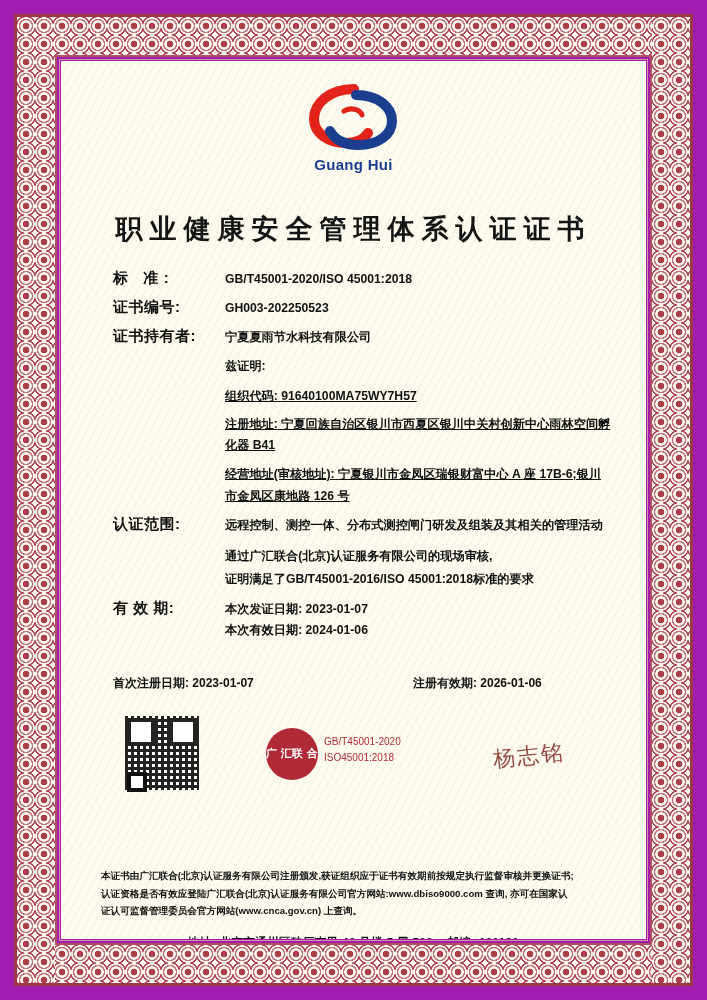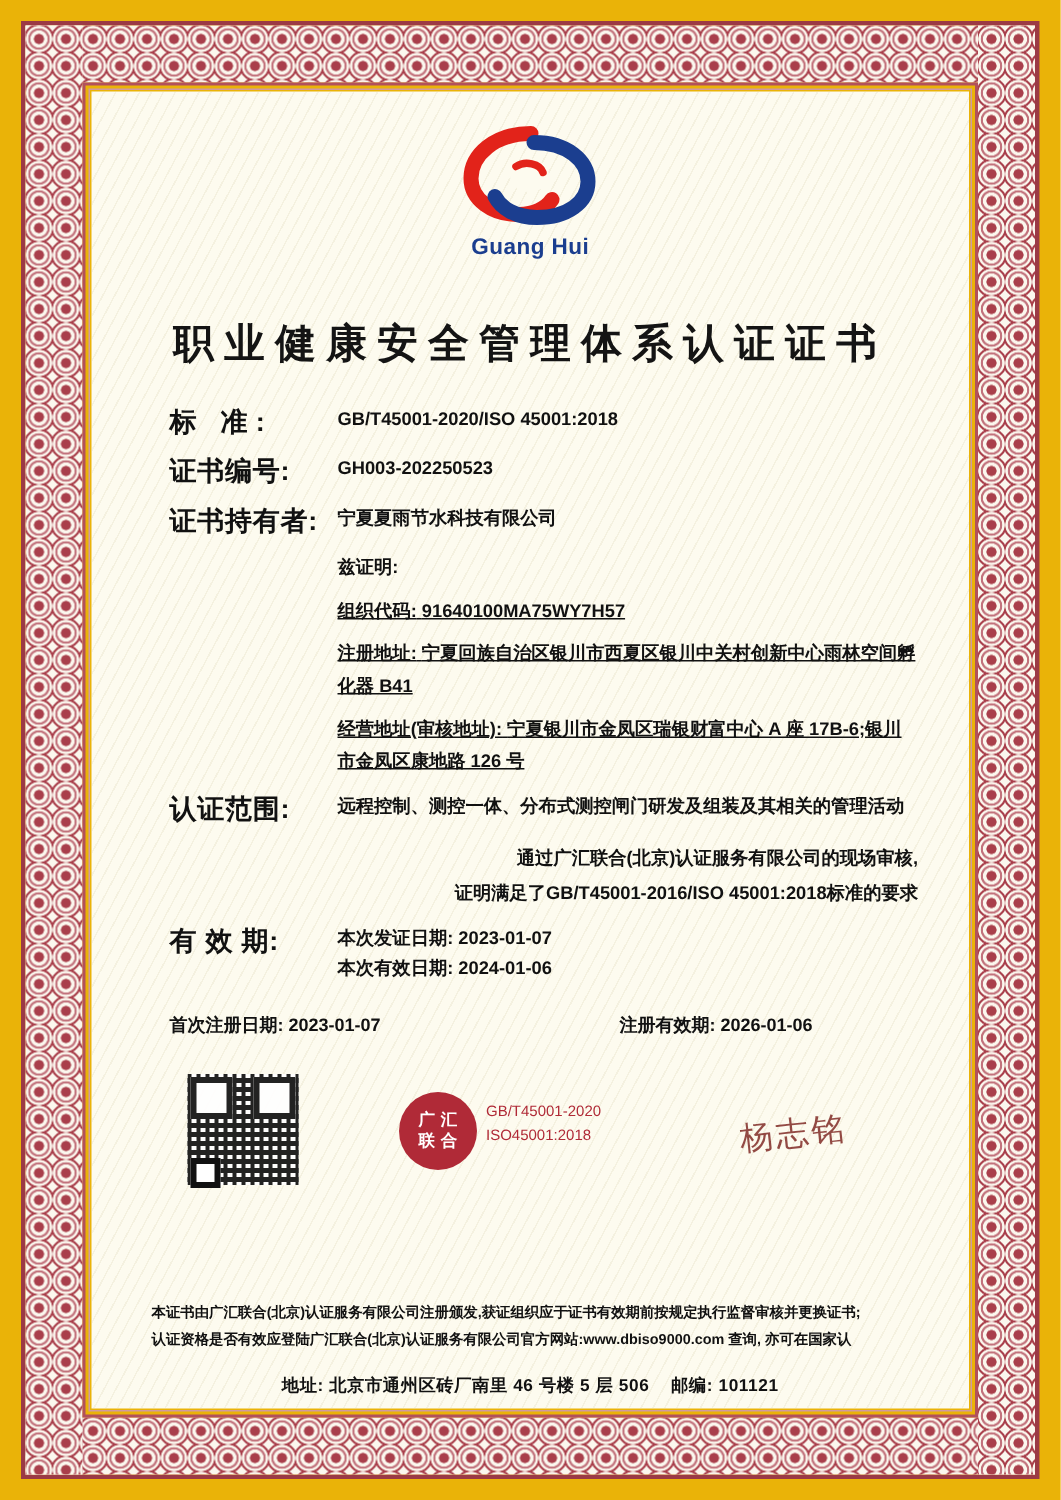--- a/index.html
+++ b/index.html
@@ -10,21 +10,21 @@
   body {
     width: 707px;
     height: 1000px;
     font-family: "Liberation Sans", sans-serif;
     overflow: hidden;
   }
   .certificate {
     position: relative;
     width: 707px;
     height: 1000px;
-    background: #eab308;
+    background: #a21caf;
     box-sizing: border-box;
   }
   
   .border-outer {
     position: absolute;
     left: 14px;
     top: 14px;
     right: 14px;
     bottom: 14px;
     border: 3px solid #9b3a45;
@@ -124,21 +124,21 @@
   }
   .row {
     display: flex;
     align-items: flex-start;
     margin-bottom: 9px;
   }
   .row .lbl {
     width: 112px;
     flex: 0 0 112px;
     font-weight: bold;
-    font-size: 18px;
+    font-size: 15px;
     letter-spacing: 0.5px;
     color: #111;
     text-align: left;
   }
   .row .lbl.spaced { letter-spacing: 5.5px; }
   .row .val {
     flex: 1;
     font-weight: bold;
     line-height: 1.65;
     color: #111;
@@ -150,21 +150,20 @@
     margin-bottom: 8px;
     text-decoration: underline;
   }
   .block-lines { line-height: 1.75; }
   .statement {
     margin-left: 112px;
     margin-top: 10px;
     margin-bottom: 8px;
     font-weight: bold;
     line-height: 1.9;
-    text-align: right;
   }
 
   
   .reg-line {
     position: absolute;
     left: 52px;
     right: 40px;
     top: 614px;
     display: flex;
     font-size: 12px;
@@ -218,23 +217,23 @@
     height: 58px;
   }
   .accred .circle {
     position: absolute;
     left: 0; top: 2px;
     width: 52px; height: 52px;
     border-radius: 50%;
     background: #b02a37;
     color: #fff;
     display: flex;
-    flex-direction: column;
+    flex-direction: row;
     align-items: center;
-    justify-content: center;
+    justify-content: flex-start;
     font-size: 11px;
     font-weight: bold;
     line-height: 1.25;
     font-family: "DejaVu Sans", sans-serif;
   }
   .accred .std {
     position: absolute;
     left: 58px;
     top: 8px;
     color: #b02a37;
@@ -438,20 +437,21 @@
         <div>GB/T45001-2020</div>
         <div>ISO45001:2018</div>
       </div>
     </div>
 
     <div class="signature">杨志铭</div>
 
     <div class="footer">
       <p>本证书由广汇联合(北京)认证服务有限公司注册颁发,获证组织应于证书有效期前按规定执行监督审核并更换证书;</p>
       <p>认证资格是否有效应登陆广汇联合(北京)认证服务有限公司官方网站:www.dbiso9000.com 查询, 亦可在国家认</p>
+      <p>证认可监督管理委员会官方网站(www.cnca.gov.cn) 上查询。</p>
       <div class="addr">
         <span>地址:</span>
         <span>北京市通州区砖厂南里 46 号楼 5 层 506</span>
         &nbsp;&nbsp;
         <span>邮编:</span>
         <span>101121</span>
       </div>
     </div>
 
   </div>

